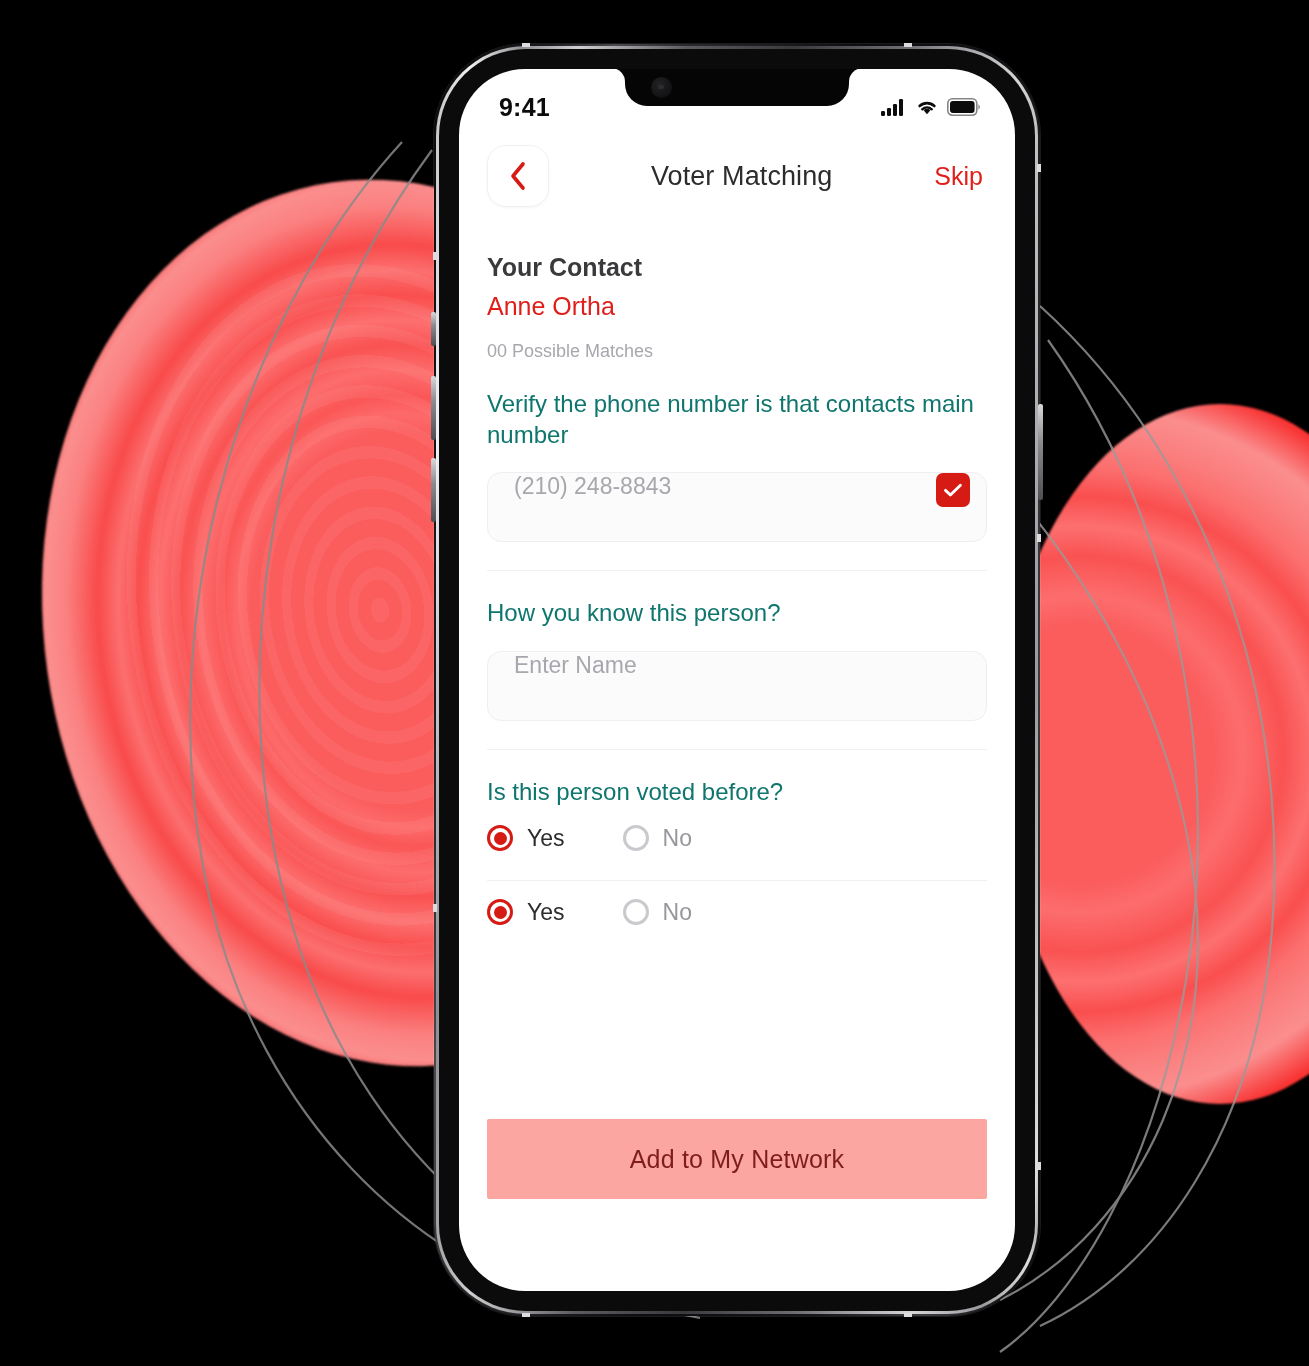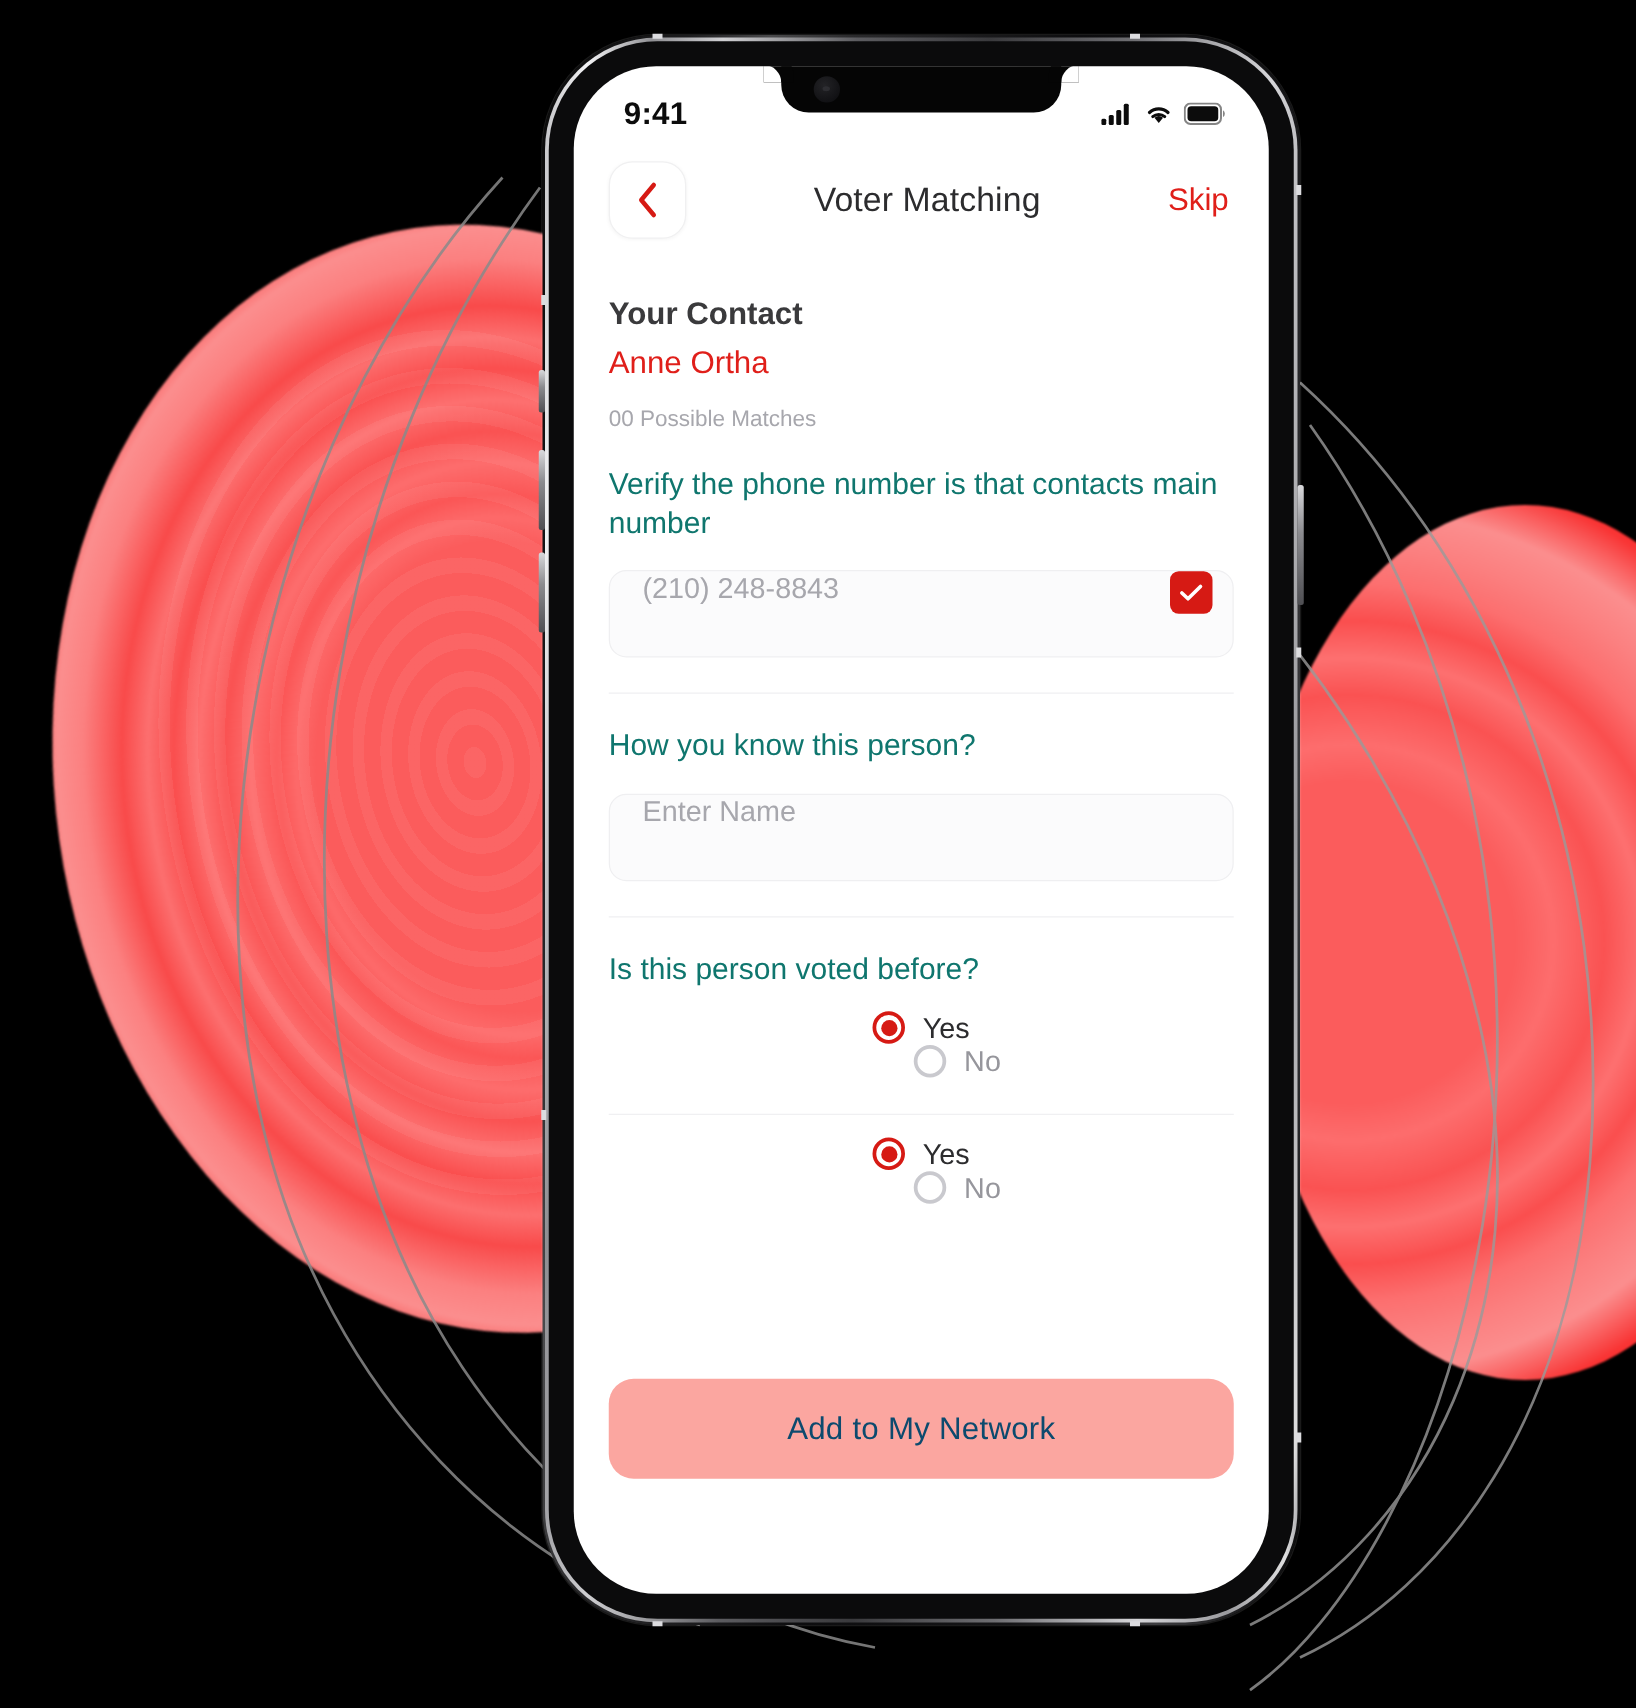--- a/index.html
+++ b/index.html
@@ -76,21 +76,21 @@
         #f20b0b 94%,
         rgba(242,11,11,0) 100%);
   }
 
   
   .arcs { position:absolute; inset:0; }
 
   
   .phone {
     position:absolute;
-    left:434px; top:28px;
+    left:434px; top:44px;
     width:606px; height:1272px;
   }
   .phone-frame {
     position:absolute; inset:0;
     border-radius:92px;
     background:linear-gradient(100deg,#0a0a0a 0%,#1c1c1e 14%,#4a4a4c 22%,#2a2a2c 30%,#0d0d0f 52%,#141416 72%,#3d3d40 86%,#19191b 95%,#090909 100%);
     box-shadow:0 0 0 1px rgba(255,255,255,0.10);
   }
   .phone-frame-hi {
     position:absolute; inset:2px;
@@ -233,21 +233,21 @@
     display:flex; align-items:center; justify-content:center;
     cursor:pointer; flex:0 0 auto;
   }
   .divider {
     height:1px; background:#f0f0f2;
     margin-top:28px;
   }
   .q-block { margin-top:0; }
   .radio-row {
     display:flex; align-items:center;
-    margin-top:18px; gap:0;flex-direction:column;
+    margin-top:18px; gap:0;
   }
   .radio-opt {
     display:flex; align-items:center; gap:14px;
     cursor:pointer;
   }
   .radio-opt + .radio-opt { margin-left:58px; }
   .radio {
     width:26px; height:26px; border-radius:50%;
     border:3px solid #c9c9ce;
     display:flex; align-items:center; justify-content:center;
@@ -261,23 +261,23 @@
   .radio-lbl { font-size:23px; color:#2c2c2e; }
   .radio-lbl.dim { color:#96969c; }
 
   
   .cta-wrap {
     position:absolute;
     left:28px; right:28px; bottom:92px;
     z-index:4;
   }
   .cta {
-    height:80px; border-radius:20px;
+    height:80px; border-radius:2px;
     background:#fba6a0;
-    color:#0c4a6e;
+    color:#7f1d1d;
     font-size:25px;
     display:flex; align-items:center; justify-content:center;
     cursor:pointer;
     letter-spacing:0.2px;
   }
 </style>
 </head>
 <body>
 
 <div id="stage">

